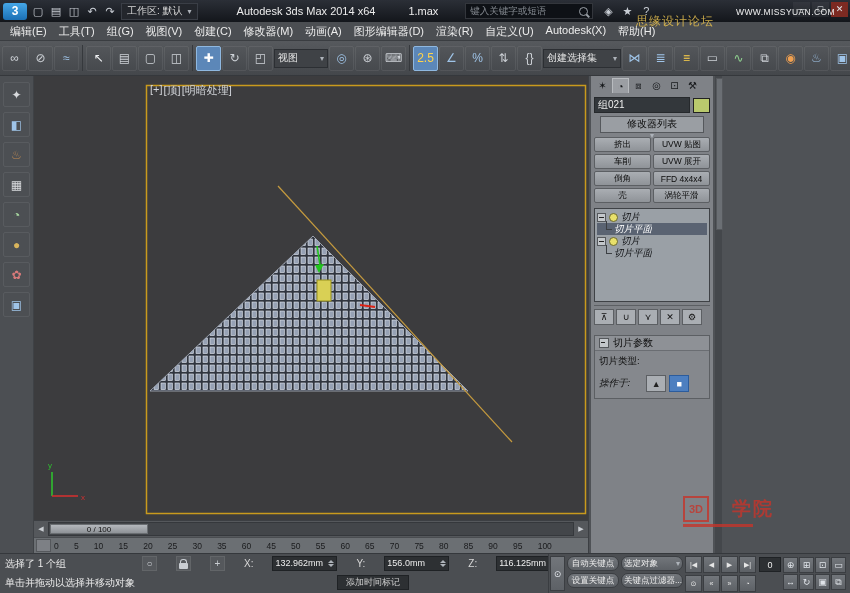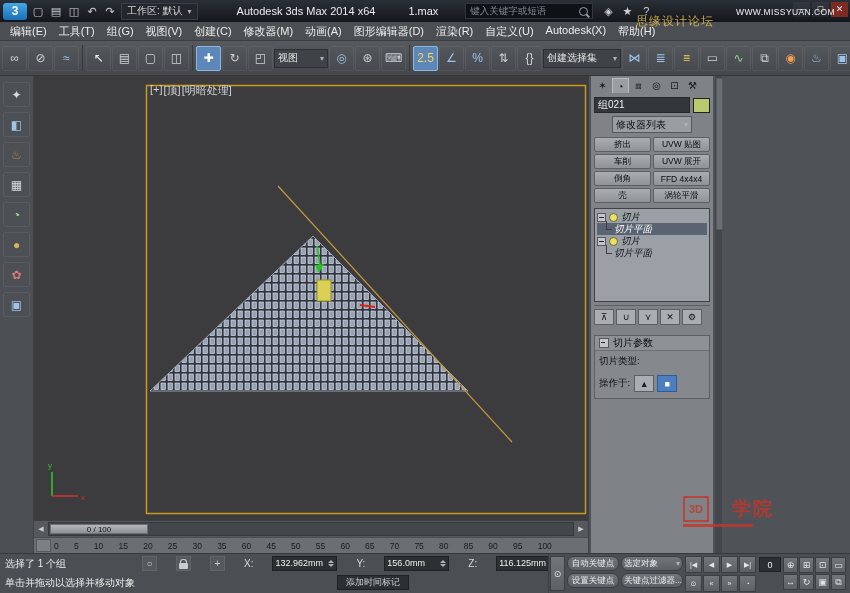--- a/index.html
+++ b/index.html
@@ -75,22 +75,22 @@
   
   .right-region{width:262px;position:relative;background:#4f5256;border-left:1px solid #3c3f43;box-sizing:border-box;}
   .panel{position:absolute;left:2px;top:0;width:122px;bottom:0;background:#7f8287;padding-top:19px;box-sizing:border-box;}
   #panel-tabs{position:absolute;left:0;top:2px;display:flex;gap:1px;padding:0 3px;}
   .ptab{width:17px;height:15px;display:flex;align-items:center;justify-content:center;font-size:10px;color:#16181b;}
   .ptab.active{background:#9b9ea3;border:1px solid #b8bbbf;border-bottom:none;box-sizing:border-box;}
   .name-row{display:flex;gap:3px;margin:2px 3px 3px;align-items:center;}
   .obj-name{flex:1;height:14px;background:#33373b;border:1px solid #26292c;color:#eee;font-size:10px;
             line-height:14px;padding:0 3px;white-space:nowrap;overflow:hidden;}
   .swatch{width:15px;height:13px;border:1px solid #222;}
-  .mod-dd{height:15px;margin:0 21px 4px;background:#9a9ea3;border:1px solid #55585c;color:#0c0c0c;font-size:10px;
-          display:flex;align-items:center;justify-content:space-between;padding:0 3px;}
+  .mod-dd{height:15px;margin:0 9px 4px;background:#9a9ea3;border:1px solid #55585c;color:#0c0c0c;font-size:10px;
+          display:flex;align-items:center;justify-content:space-between;padding:0 3px;flex-direction:column;}
   #mod-buttons{display:grid;grid-template-columns:1fr 1fr;gap:2px;margin:0 3px;}
   .mbtn{height:13px;background:linear-gradient(#aaaeb3,#8f9398);border:1px solid #5c5f63;border-radius:2px;
         color:#0b0b0b;font-size:8.5px;display:flex;align-items:center;justify-content:center;white-space:nowrap;overflow:hidden;}
   .stack-box{margin:5px 3px 0;height:88px;background:#9aa0a6;border:1px solid #3f4246;padding:2px;overflow:hidden;}
   .stack-row{display:flex;align-items:center;gap:3px;height:12px;font-size:9.5px;font-style:italic;color:#101114;position:relative;}
   .stack-row.child{padding-left:17px;}
   .stack-row.child::before{content:"";position:absolute;left:9px;top:-2px;width:1px;height:8px;background:#3c3f43;}
   .stack-row.child::after{content:"";position:absolute;left:9px;top:6px;width:6px;height:1px;background:#3c3f43;}
   .stack-row.selected{background:#5a6372;color:#fff;}
   .expander{width:7px;height:7px;background:#c3c7cb;border:1px solid #55585c;position:relative;flex:0 0 auto;}
@@ -103,21 +103,21 @@
   .rollout{margin:10px 3px 0;border:1px solid #5c5f63;}
   .ro-head{height:14px;background:#8e9196;display:flex;align-items:center;gap:4px;padding:0 4px;
            color:#0c0c0c;font-size:10px;border-bottom:1px solid #6a6d72;}
   .ro-minus{width:8px;height:8px;background:#c3c7cb;border:1px solid #55585c;position:relative;}
   .ro-minus::after{content:"";position:absolute;left:1px;top:3px;width:4px;height:1px;background:#222;}
   .ro-body{padding:4px 4px 6px;background:#85888d;color:#0e0e0e;font-size:9.5px;}
   .ro-label{margin-bottom:3px;}
   .radio-row{display:flex;align-items:center;gap:4px;height:13px;margin-left:10px;}
   .radio{width:8px;height:8px;border-radius:50%;border:1px solid #2b2d30;background:#d8dadd;flex:0 0 auto;}
   .radio.on::after{content:"";display:block;width:4px;height:4px;margin:2px;border-radius:50%;background:#111;}
-  .op-row{display:flex;align-items:center;gap:4px;margin-top:7px;}
+  .op-row{display:flex;align-items:center;gap:16px;margin-top:7px;font-style:italic;}
   .op-btn{width:18px;height:15px;background:#aaaeb3;border:1px solid #5c5f63;color:#222;font-size:9px;
           display:flex;align-items:center;justify-content:center;}
   .op-btn.active{background:#4d7fc0;border-color:#2c5c9c;color:#fff;}
   .pscroll{position:absolute;left:126px;top:0;width:7px;bottom:0;background:#44474b;}
   .pscroll-handle{position:absolute;left:1px;top:2px;width:5px;height:150px;background:#6b6f74;border:1px solid #55585c;}
   .wm-red{position:absolute;left:94px;top:420px;z-index:50;opacity:.8;display:flex;flex-direction:column;align-items:flex-start;gap:2px;}
   .wm-red-top{display:flex;align-items:center;gap:3px;}
   .wm-red-badge{width:22px;height:22px;border:2px solid #c5352b;color:#c5352b;font-weight:bold;font-size:11px;
                 display:flex;align-items:center;justify-content:center;}
   .wm-red-text{color:#c5352b;font-size:19px;font-weight:bold;letter-spacing:2px;margin-left:20px;}

